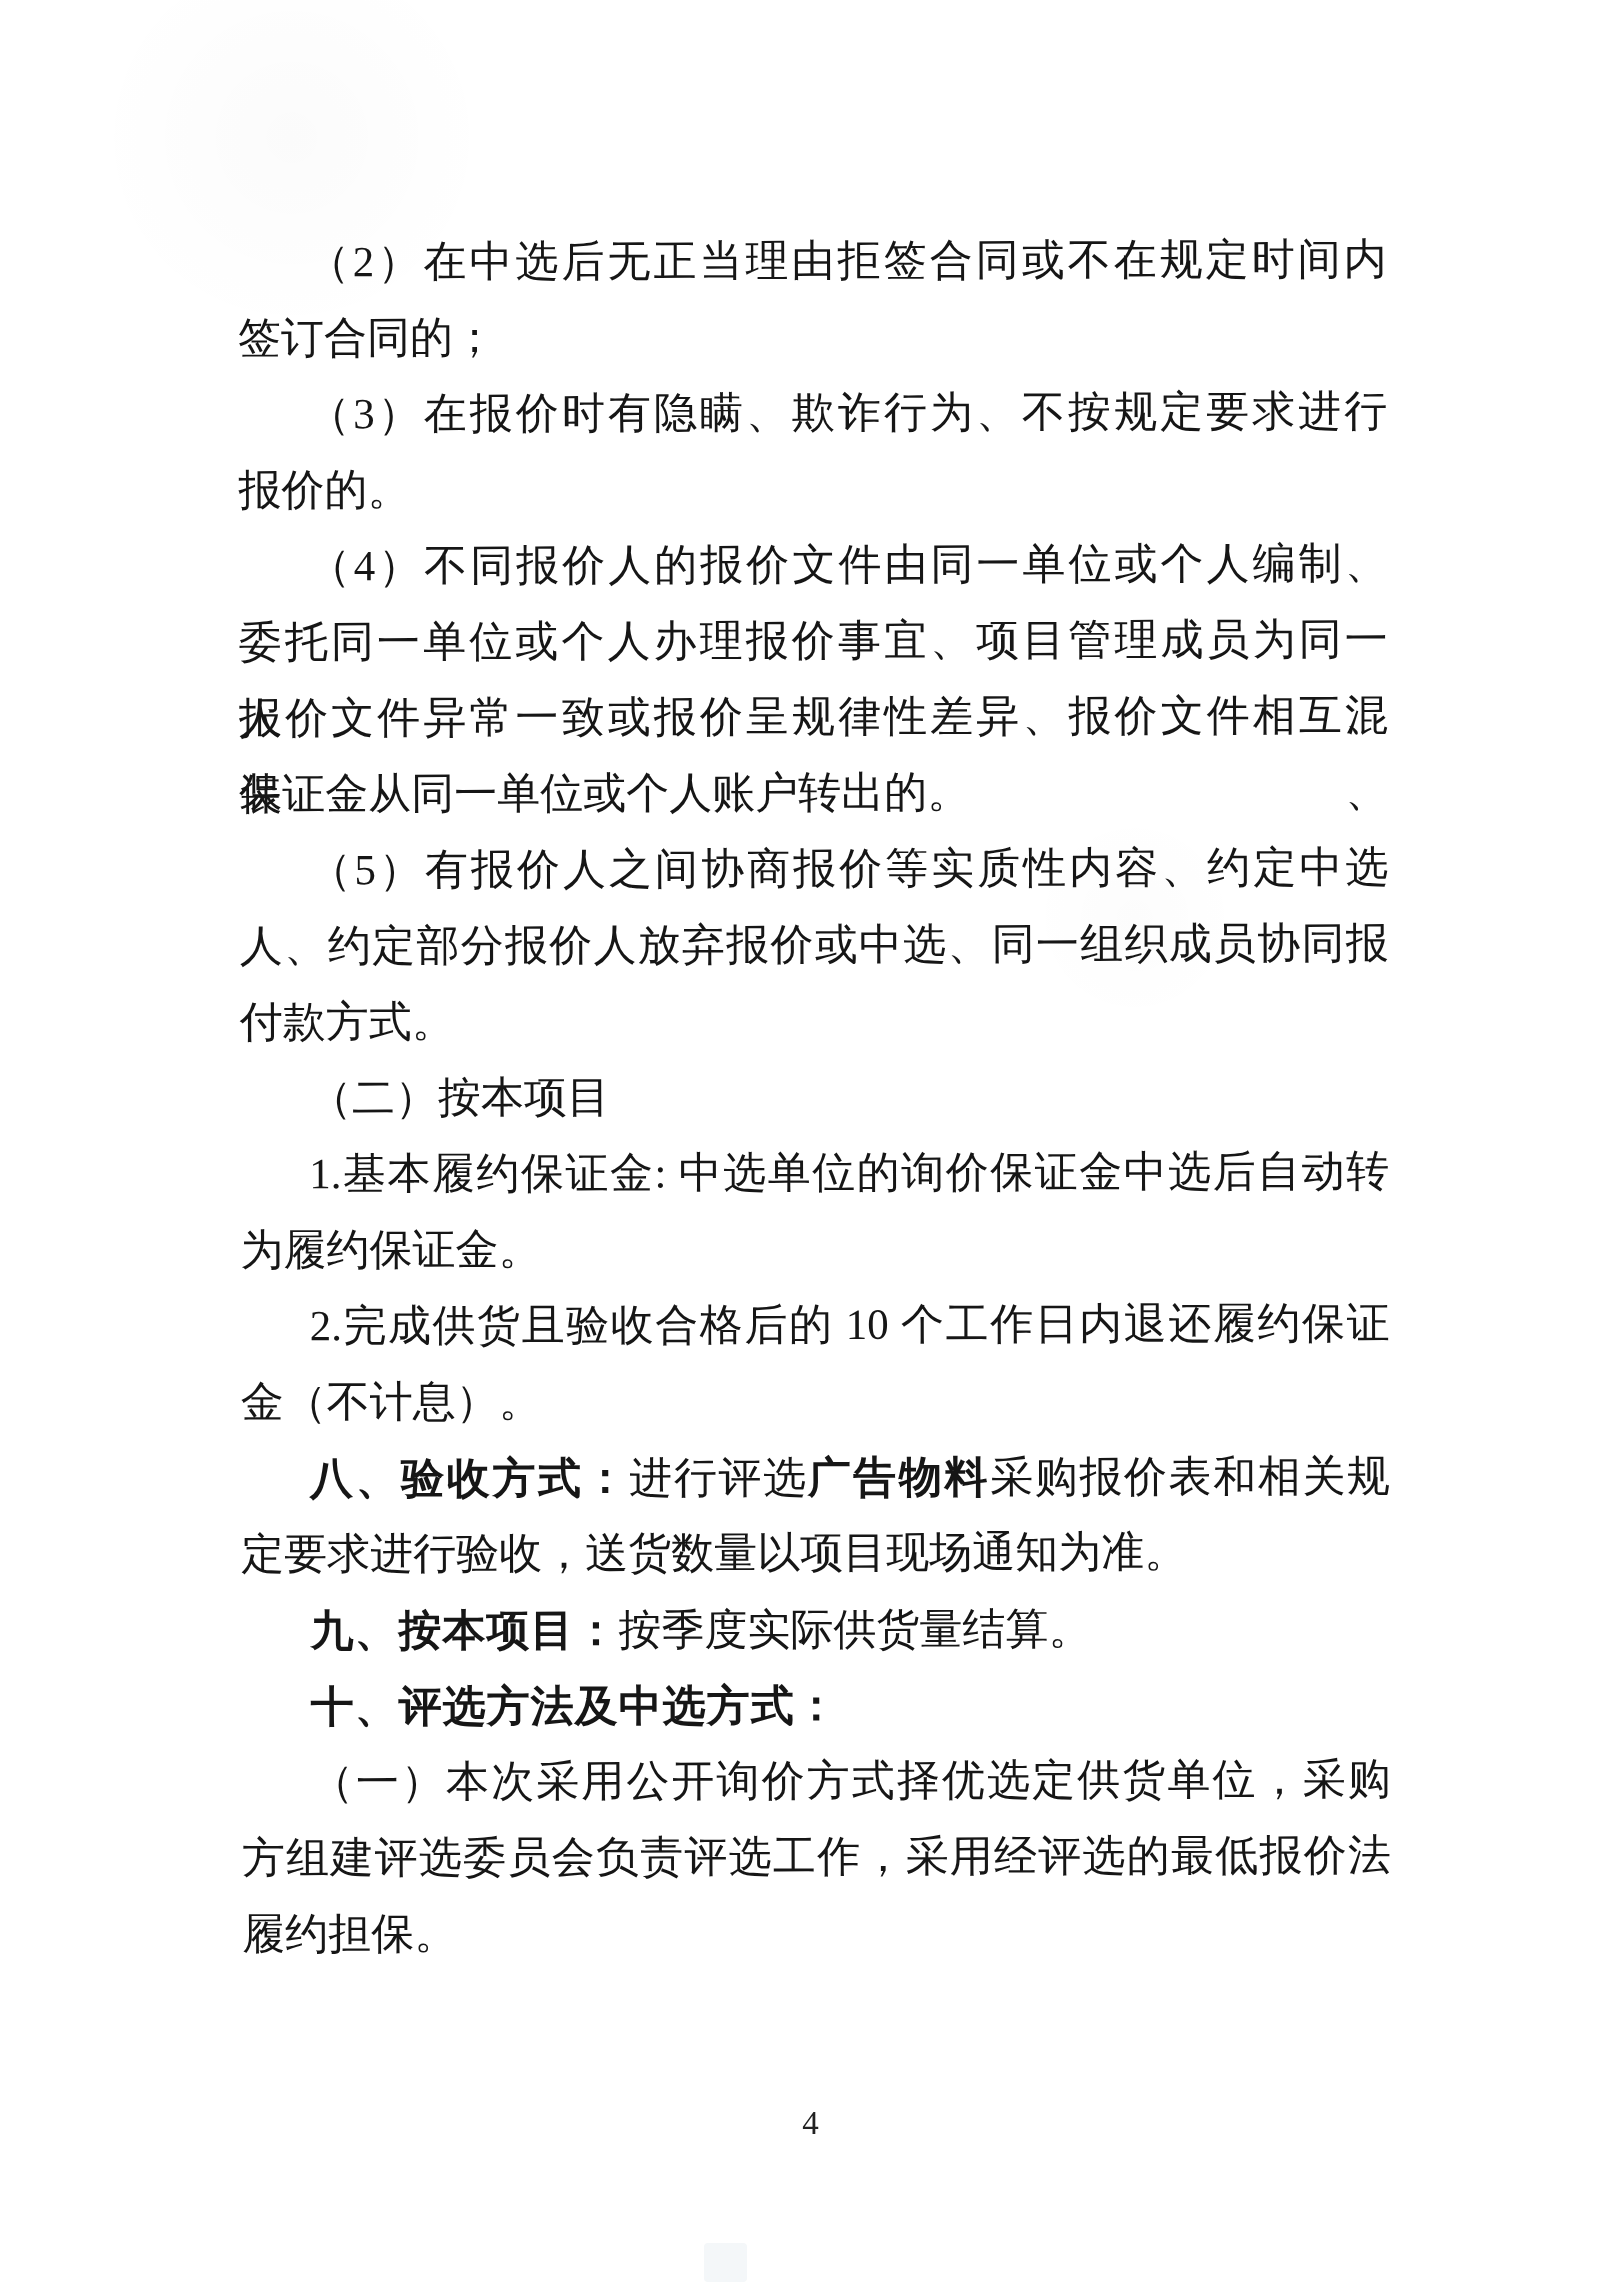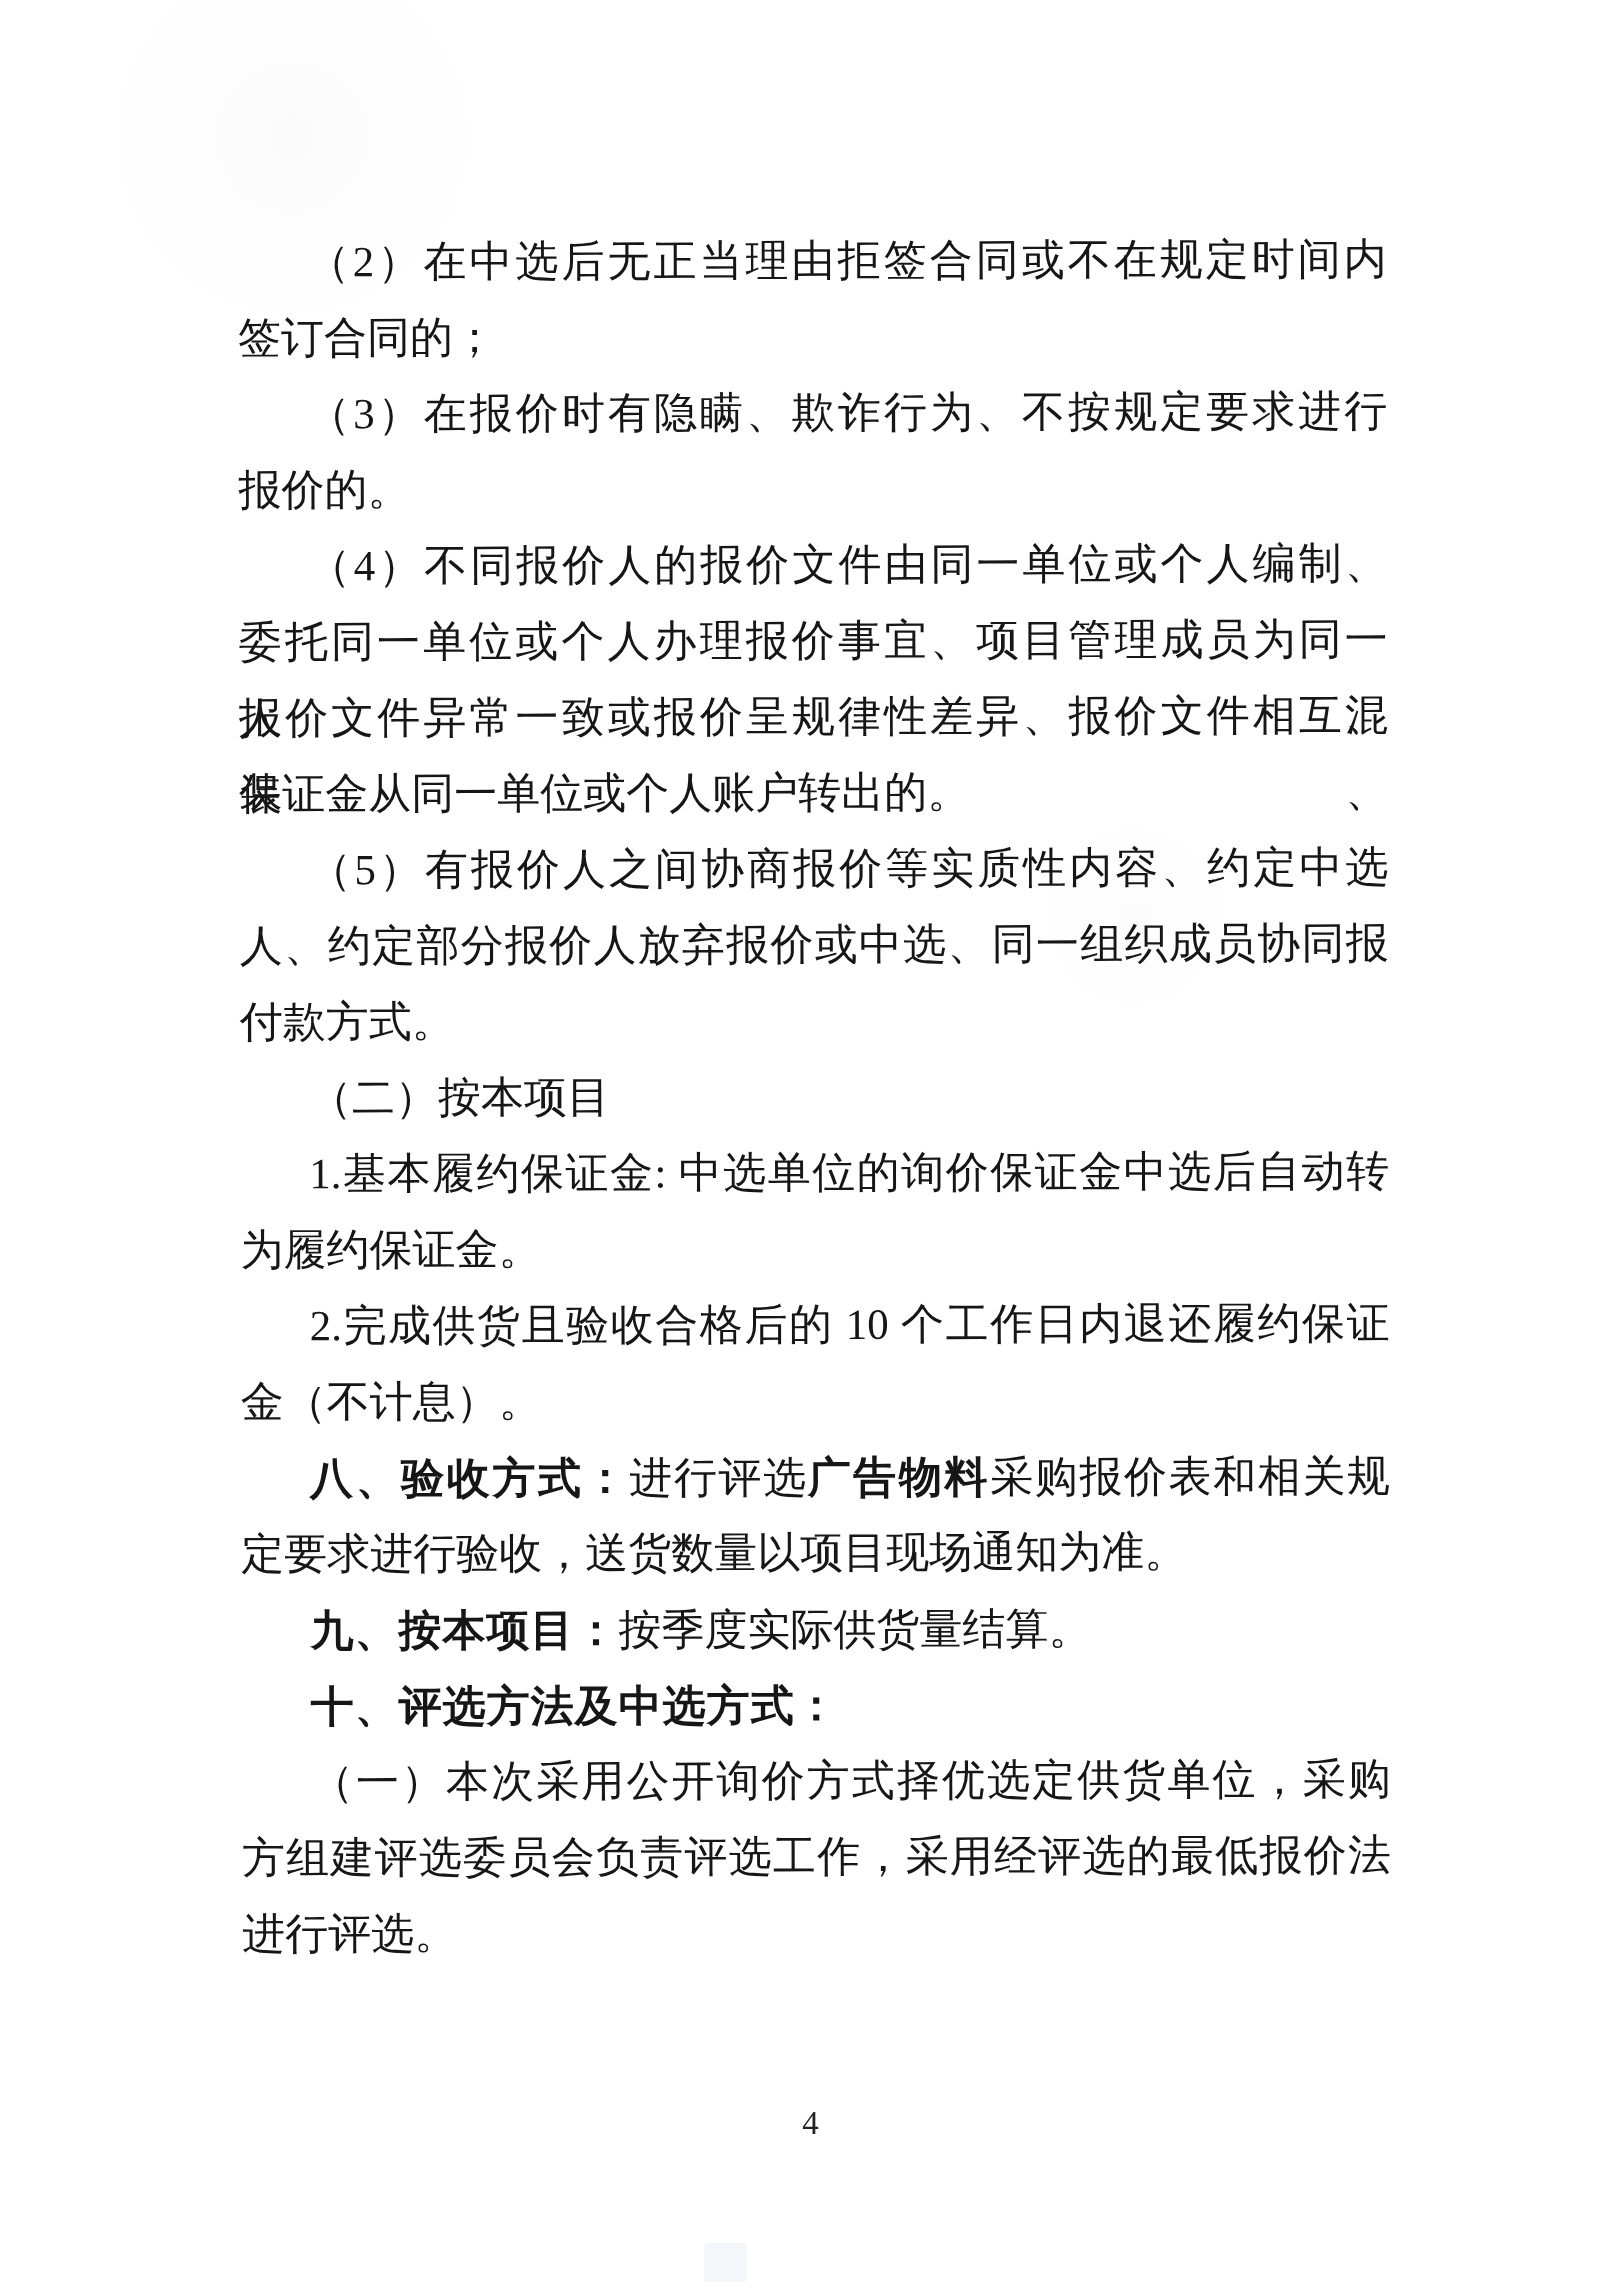--- a/index.html
+++ b/index.html
@@ -91,18 +91,18 @@
       <div class="line indent fill"><span class="seg">1.基本履约保证金: 中选单位的询价保证金中选后自动转</span></div>
       <div class="line"><span class="seg">为履约保证金。</span></div>
       <div class="line indent fill"><span class="seg">2.完成供货且验收合格后的 10 个工作日内退还履约保证</span></div>
       <div class="line"><span class="seg">金（不计息）。</span></div>
       <div class="line indent fill"><span class="seg bold">八、验收方式：</span><span class="seg">进行评选</span><span class="seg bold">广告物料</span><span class="seg">采购报价表和相关规</span></div>
       <div class="line"><span class="seg">定要求进行验收，送货数量以项目现场通知为准。</span></div>
       <div class="line indent"><span class="seg bold">九、按本项目：</span><span class="seg">按季度实际供货量结算。</span></div>
       <div class="line indent"><span class="seg bold">十、评选方法及中选方式：</span></div>
       <div class="line indent fill"><span class="seg">（一）本次采用公开询价方式择优选定供货单位，采购</span></div>
       <div class="line fill"><span class="seg">方组建评选委员会负责评选工作，采用经评选的最低报价法</span></div>
-      <div class="line"><span class="seg">进行评选。</span></div>
+      <div class="line"><span class="seg">履约担保。</span></div>
     </div>
   <div class="page-number">4</div>
   <div class="scan-speck"></div>
 </div>
 
 
 </body></html>

